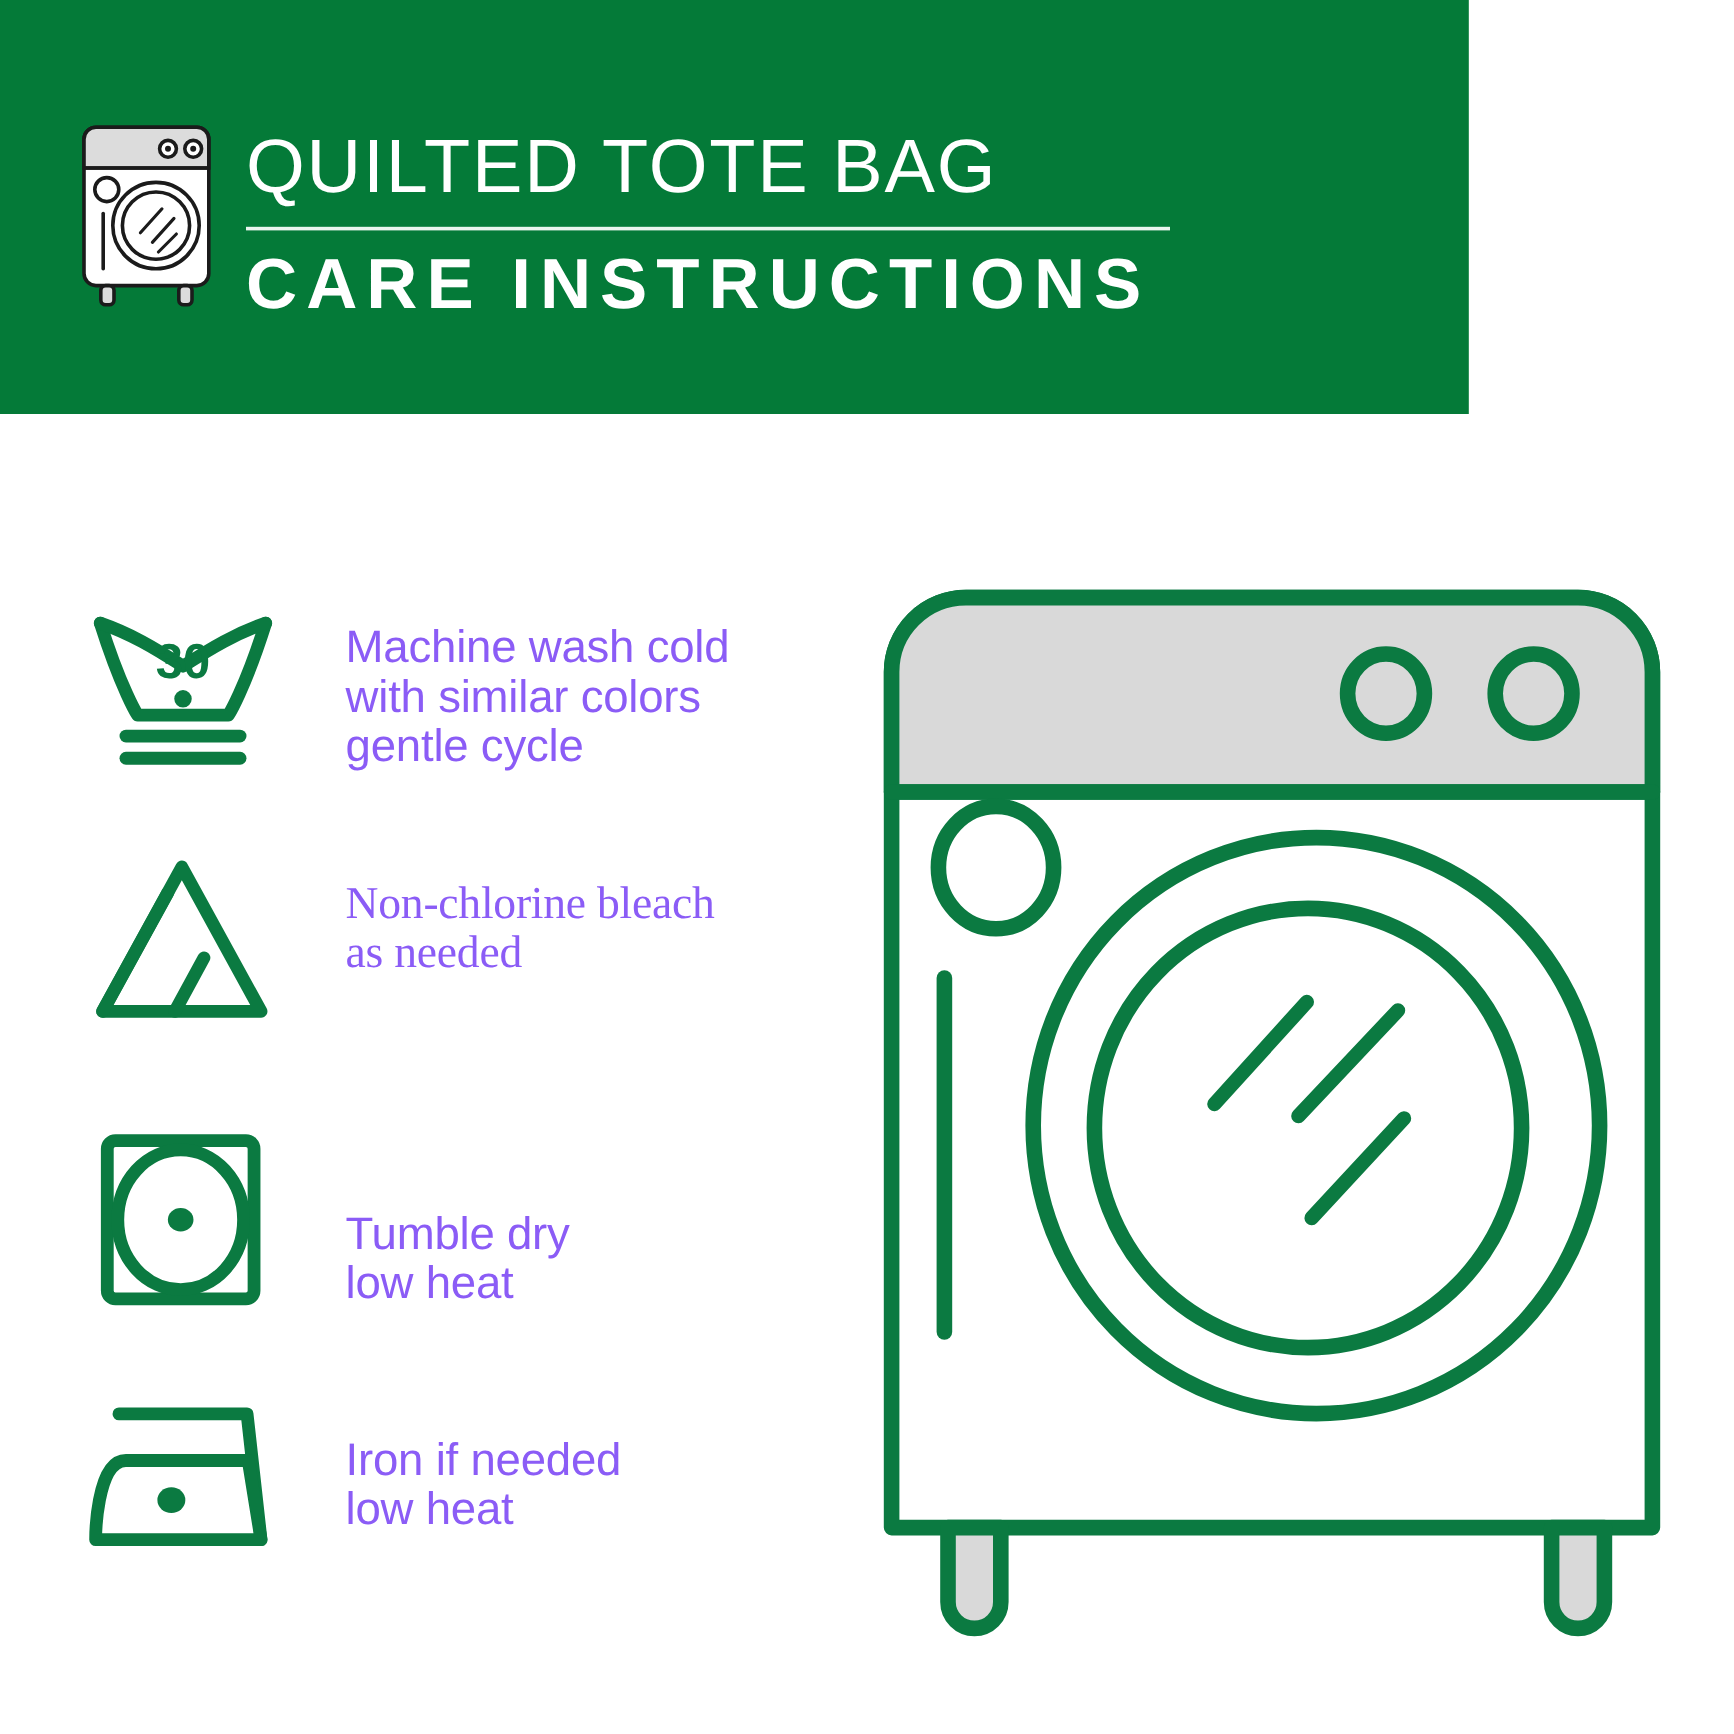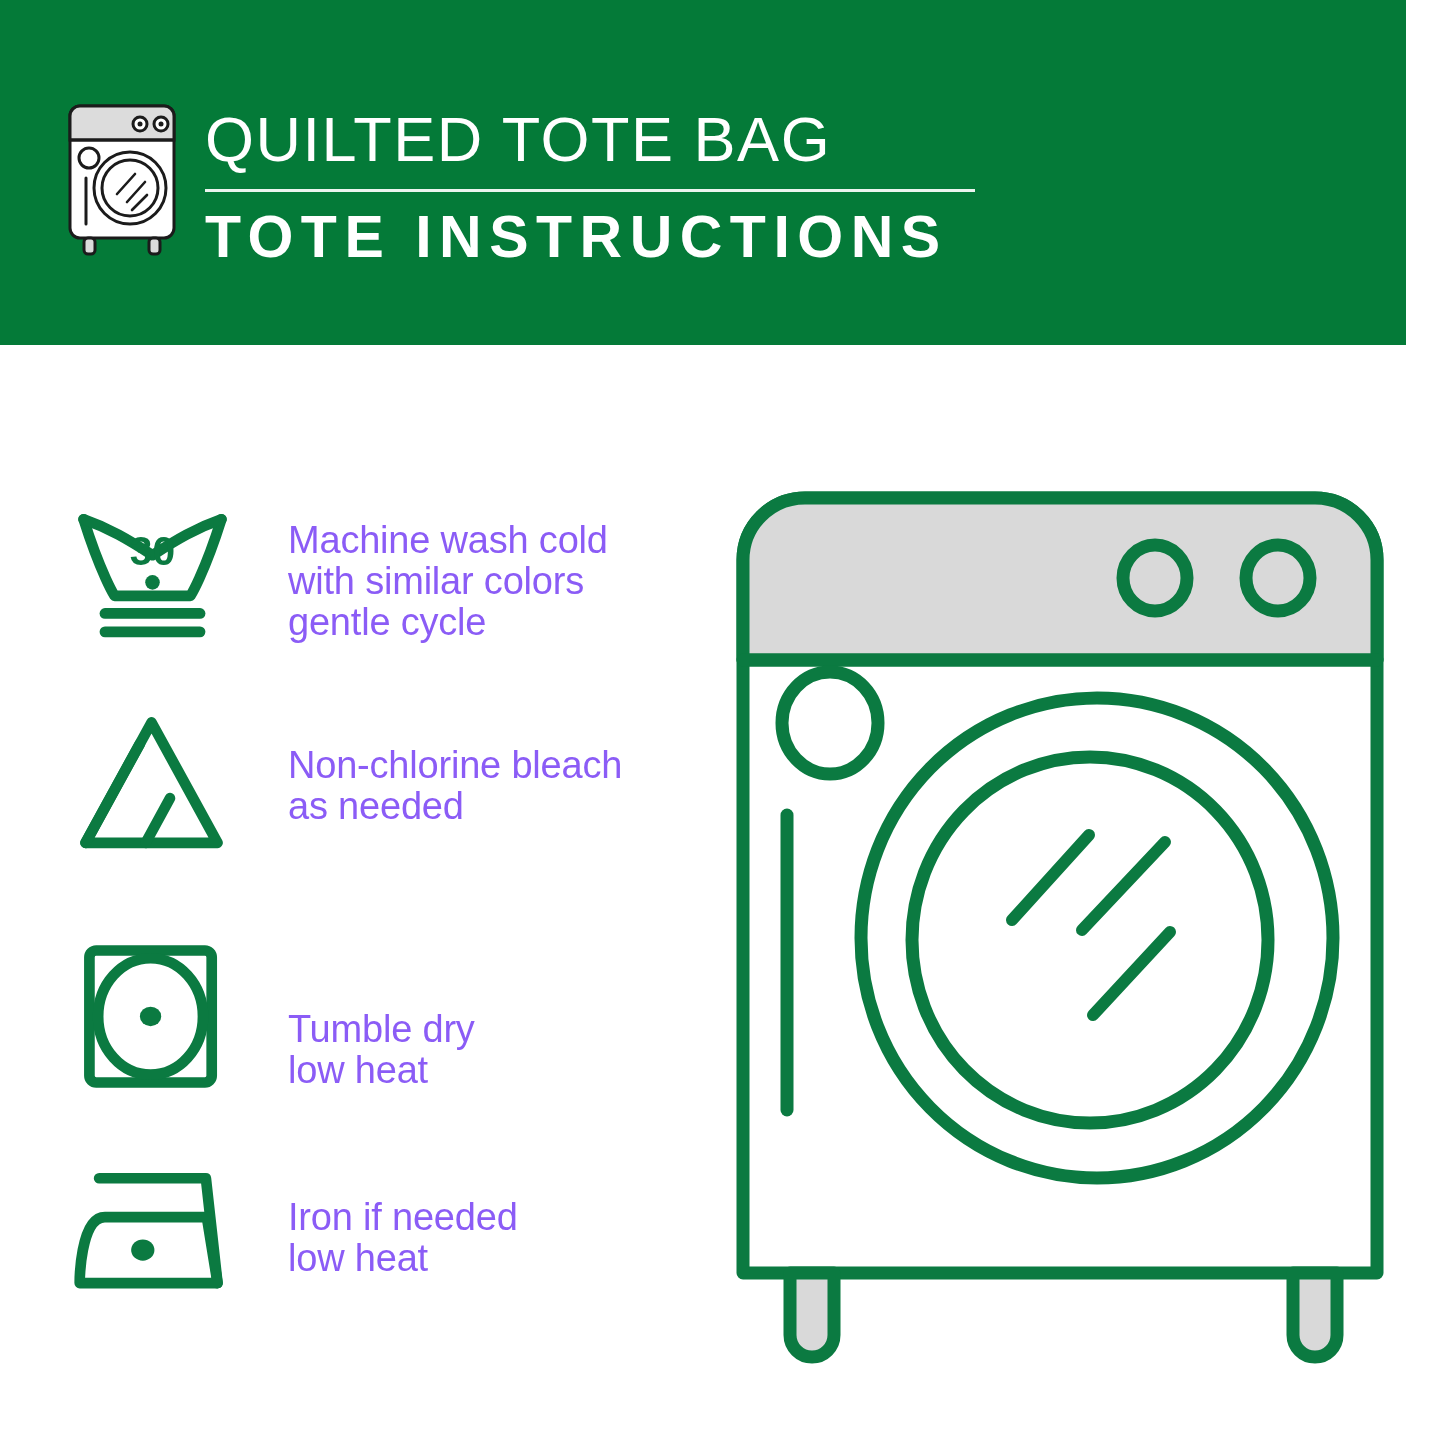--- a/index.html
+++ b/index.html
@@ -14,21 +14,21 @@
     background: #ffffff;
     overflow: hidden;
     font-family: "Liberation Sans", sans-serif;
   }
 
   
   #header-band {
     position: absolute;
     left: 0;
     top: 0;
-    width: 1406px;
+    width: 1224px;
     height: 345px;
     background: #047A38;
   }
   #header-logo {
     position: absolute;
     left: 62px;
     top: 100px;
     width: 120px;
     height: 160px;
   }
@@ -103,21 +103,21 @@
   #row-1 { top: 360px; }
   #row-2 { top: 588px; }
   #row-3 { top: 800px; }
 
   #row-0 .care-symbol { top: 0px; }
   #row-1 .care-symbol { top: 0px; }
   #row-2 .care-symbol { top: 0px; }
   #row-3 .care-symbol { top: 8px; }
 
   #row-0 .care-text { top: 25px; }
-  #row-1 .care-text { top: 40px; }
+  #row-1 .care-text { top: 28px; font-family: Liberation Serif, serif; }
   #row-2 .care-text { top: 48px; margin-top: 28px; }
   #row-3 .care-text { top: 52px; }
 
   
   #washer {
     position: absolute;
     left: 715px;
     top: 470px;
     width: 690px;
     height: 910px;
@@ -155,21 +155,21 @@
         <line x1="70" y1="110" x2="85" y2="95" stroke="#1b1b1b" stroke-width="2.6" stroke-linecap="round"></line>
 
         <rect x="22" y="138" width="11" height="16" rx="4" ry="4" fill="#dcdcdc" stroke="#1b1b1b" stroke-width="3"></rect>
         <rect x="87" y="138" width="11" height="16" rx="4" ry="4" fill="#dcdcdc" stroke="#1b1b1b" stroke-width="3"></rect>
       </svg>
     </div>
 
     <div id="header-text">
       <div id="title-main">QUILTED TOTE BAG</div>
       <div id="title-rule"></div>
-      <div id="title-sub">TOTE INSTRUCTIONS</div>
+      <div id="title-sub">CARE INSTRUCTIONS</div>
     </div>
 
   </div>
 
   <div id="care-list">
 
     <div class="care-row" id="row-0">
       <div class="care-symbol">
         <svg viewBox="0 0 170 170" width="165" height="165">
           <g fill="none" stroke="#0B7A41" stroke-width="11" stroke-linecap="round" stroke-linejoin="round">

